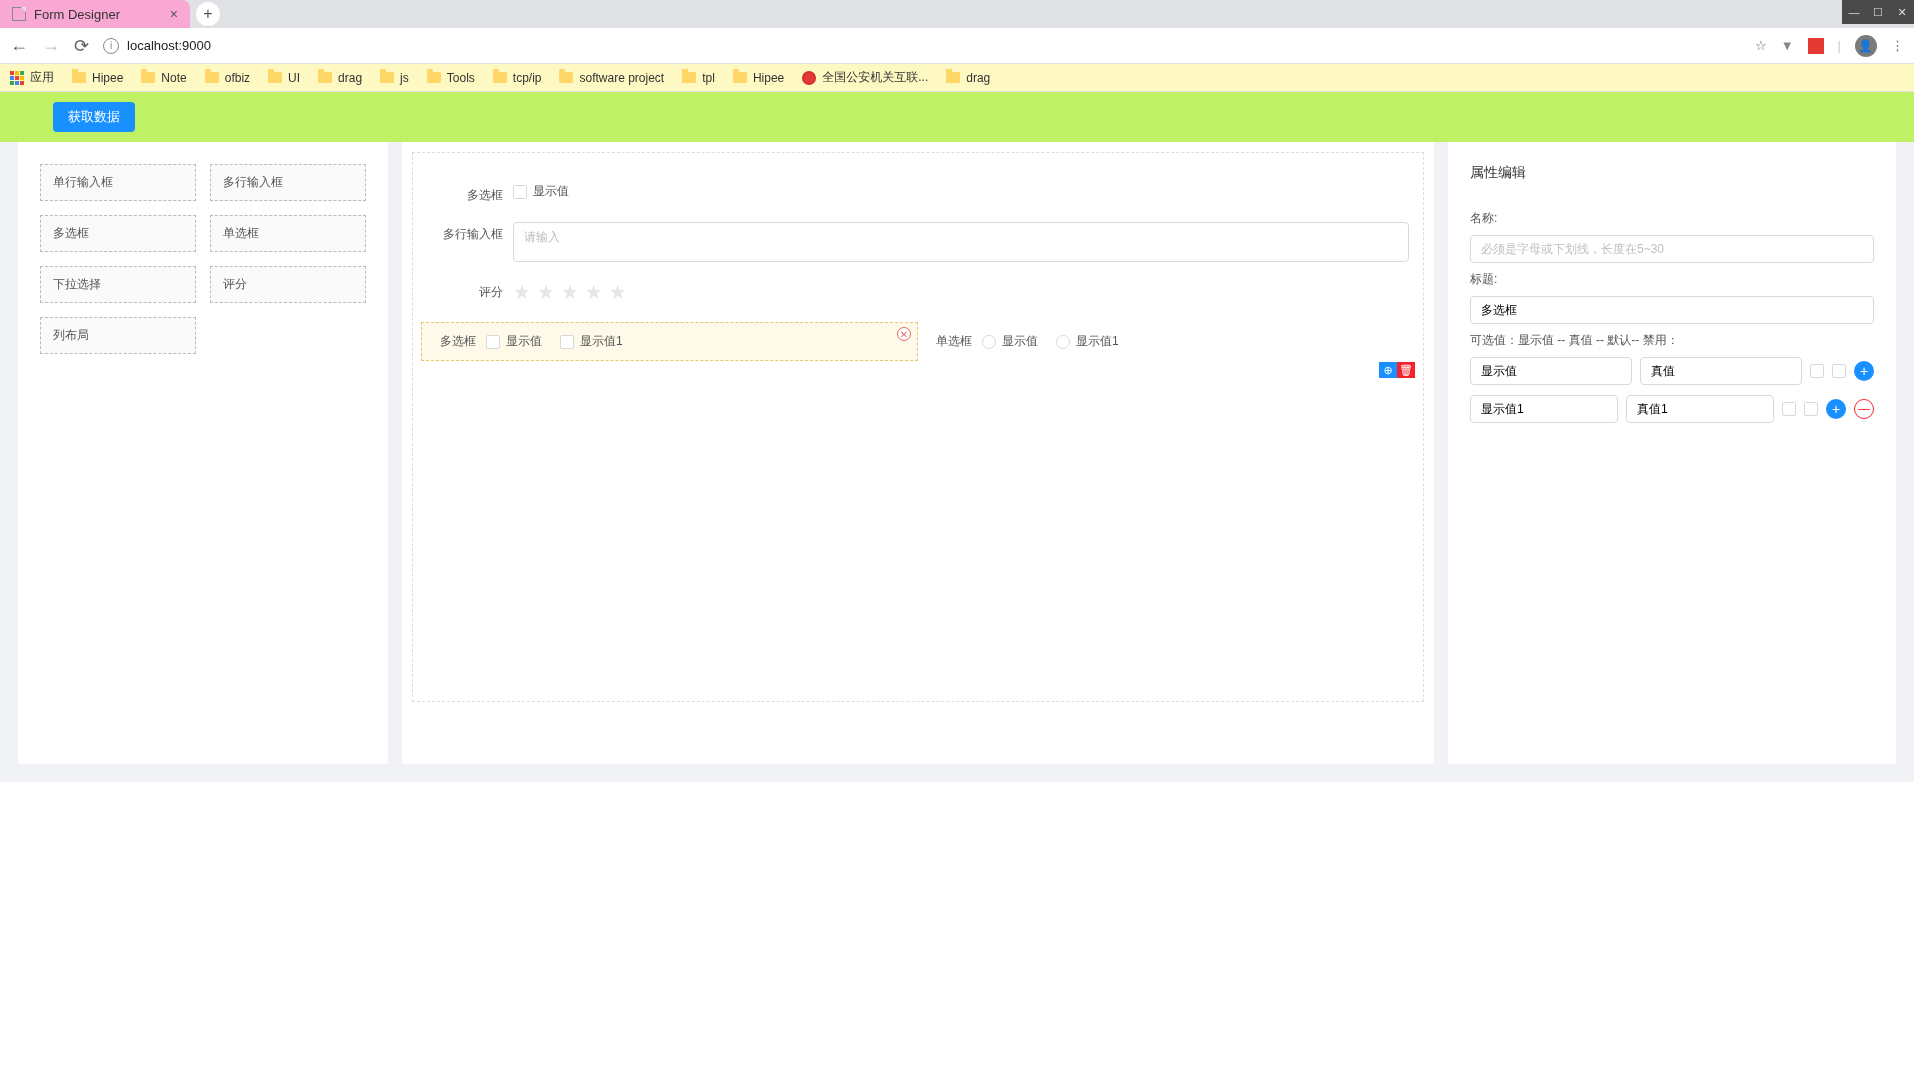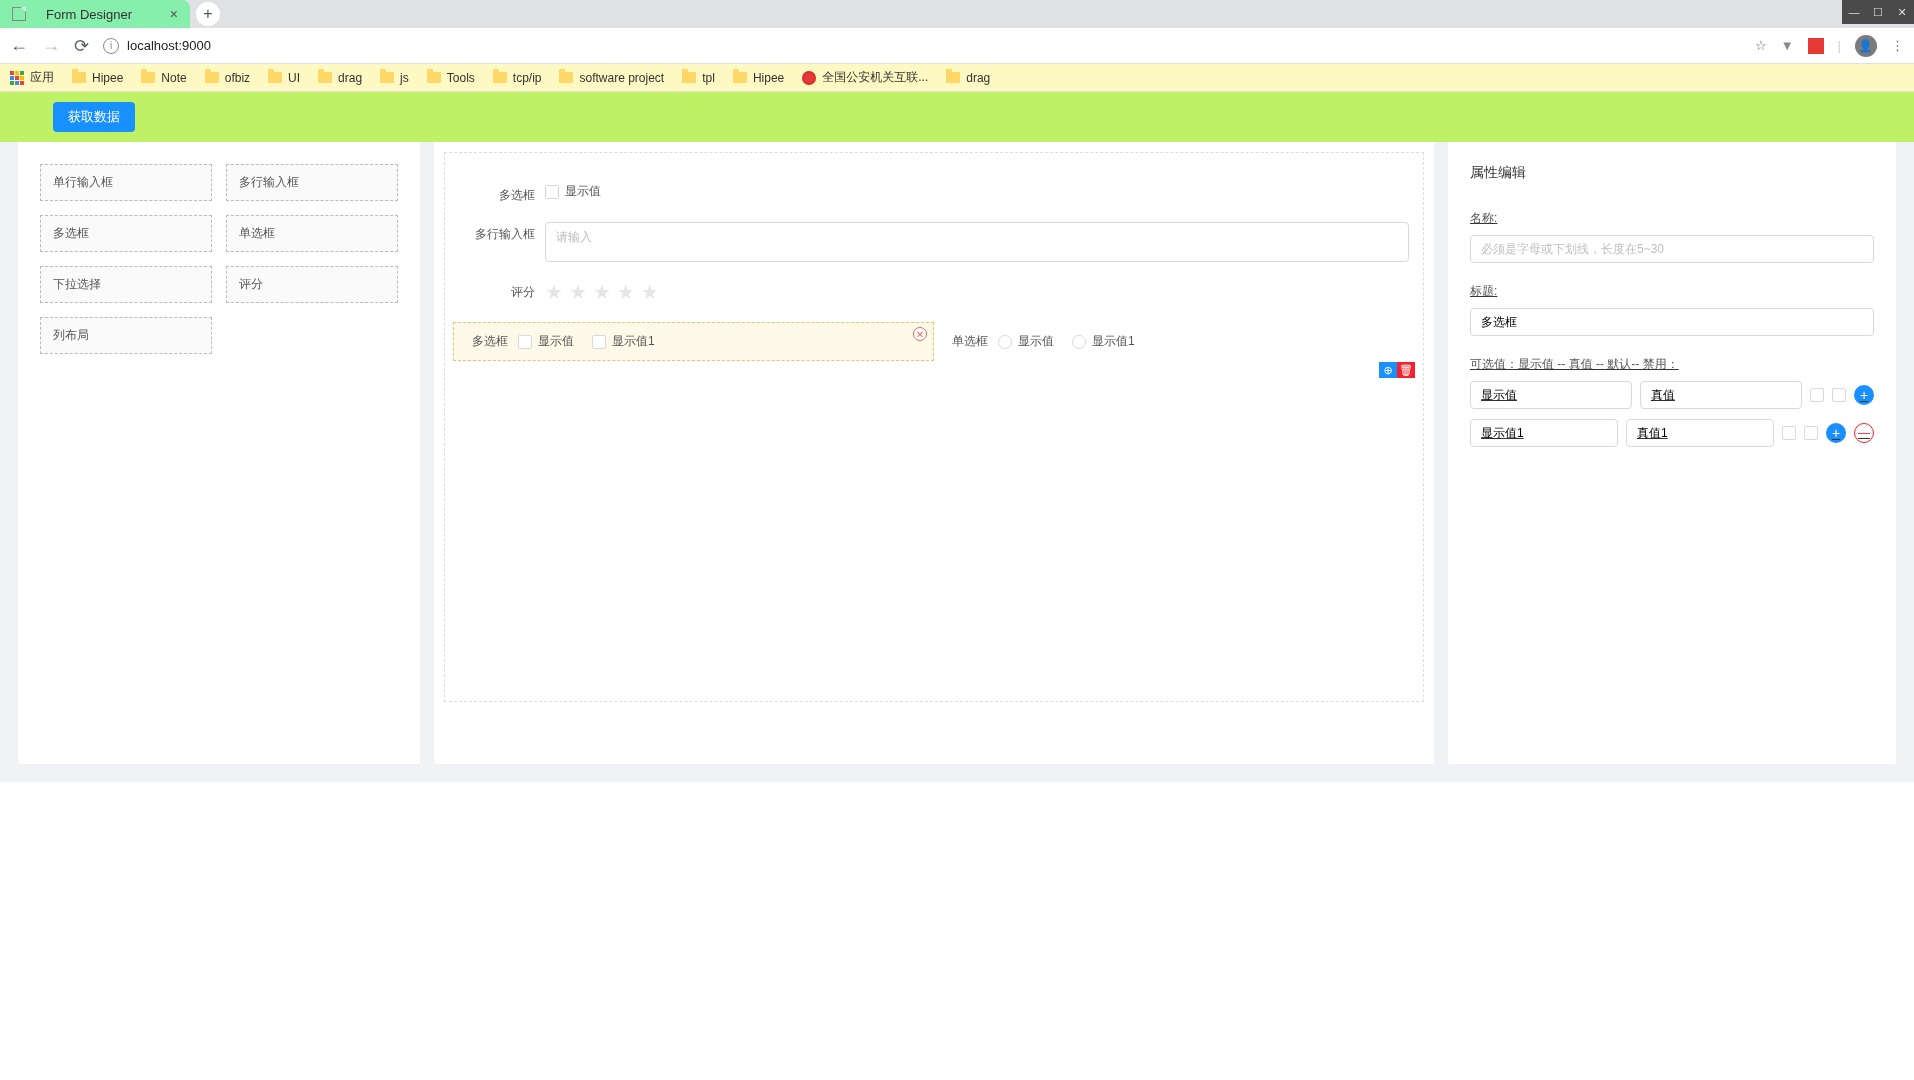--- a/index.html
+++ b/index.html
@@ -1,21 +1,21 @@
 <!DOCTYPE html>
 <html><head>
 <meta charset="utf-8">
 <style>
 * { margin: 0; padding: 0; box-sizing: border-box; font-family: "Microsoft YaHei", Arial, sans-serif; }
 body { background: #fff; font-size: 13px; color: #333; }
 
 
 .browser-chrome { background: #f2f2f2; }
 .tabbar { display: flex; align-items: center; height: 28px; background: #dfe1e5; position: relative; }
-.tab { display: flex; align-items: center; gap: 20px; background: #86efac; height: 28px; padding: 0 12px; border-radius: 0 8px 0 0; min-width: 190px; text-align: right; }
+.tab { display: flex; align-items: center; gap: 8px; background: #f9a8d4; height: 28px; padding: 0 12px; border-radius: 0 8px 0 0; min-width: 190px; text-align: right; }
 .tab .doc-icon { width: 14px; height: 14px; border: 1px solid #888; position: relative; }
 .tab .doc-icon::after { content: ""; position: absolute; top: -1px; right: -1px; width: 0; height: 0; border-left: 5px solid transparent; border-top: 5px solid #dfe1e5; }
 .tab .close { color: #555; font-size: 14px; cursor: pointer; margin-left: auto; }
 .newtab { width: 24px; height: 24px; border-radius: 50%; background: #fff; display: flex; align-items: center; justify-content: center; margin-left: 6px; color: #555; font-size: 16px; cursor: pointer; }
 .winctrls { position: absolute; right: 0; top: 0; display: flex; height: 24px; background: #4a4a4a; }
 .winctrls div { width: 24px; display: flex; align-items: center; justify-content: center; color: #ddd; font-size: 11px; cursor: pointer; }
 
 .addrbar { display: flex; align-items: center; height: 36px; padding: 0 10px; gap: 14px; background: #fff; border-bottom: 1px solid #e1e1e1; }
 .navbtn { color: #5f6368; font-size: 18px; cursor: pointer; user-select: none; }
 .navbtn.disabled { color: #bbb; cursor: default; }
@@ -35,21 +35,21 @@
 .bm .apps-icon span:nth-child(1){background:#ea4335}.bm .apps-icon span:nth-child(2){background:#fbbc05}.bm .apps-icon span:nth-child(3){background:#34a853}
 .bm .apps-icon span:nth-child(4){background:#4285f4}.bm .apps-icon span:nth-child(5){background:#ea4335}.bm .apps-icon span:nth-child(6){background:#fbbc05}
 .bm .apps-icon span:nth-child(7){background:#34a853}.bm .apps-icon span:nth-child(8){background:#4285f4}.bm .apps-icon span:nth-child(9){background:#ea4335}
 .bm .red-emblem { width: 14px; height: 14px; background: radial-gradient(circle,#e53935 40%, #b71c1c 100%); border-radius: 50%; }
 
 
 .app-toolbar { padding: 10px 53px; background: #bef264; }
 .btn-primary { background: #1890ff; color: #fff; border: none; padding: 6px 15px; border-radius: 4px; font-size: 13px; cursor: pointer; }
 .workspace { display: flex; gap: 14px; padding: 0 18px 18px; background: #f0f2f5; min-height: 640px; }
 .panel { background: #fff; border-radius: 2px; padding: 22px; }
-.panel.left { width: 402px; }
+.panel.left { width: 370px; }
 .panel.center { flex: 1; padding: 10px; min-height: 570px; }
 .panel.right { width: 448px; }
 
 .widget-grid { display: grid; grid-template-columns: 1fr 1fr; gap: 14px 14px; }
 .widget { border: 1px dashed #bbb; padding: 9px 12px; font-size: 12px; color: #555; cursor: move; background: #fafafa; }
 .widget.solo { grid-column: 1 / 2; }
 
 .canvas { border: 1px dashed #ddd; min-height: 550px; padding: 30px 8px 8px; position: relative; }
 .form-row { display: flex; align-items: flex-start; margin-bottom: 18px; padding: 0 6px; }
 .form-row .lbl { width: 76px; text-align: right; color: #555; font-size: 12px; padding-top: 4px; flex-shrink: 0; }
@@ -67,21 +67,21 @@
 .dual-col.selected { background: #fef9e8; border: 1px dashed #e6c56e; position: relative; }
 .dual-col .lbl { width: 48px; text-align: right; color: #555; font-size: 12px; flex-shrink: 0; }
 .dual-col .ctrl2 { margin-left: 10px; display: flex; }
 .sel-close { position: absolute; top: 4px; right: 6px; width: 14px; height: 14px; border: 1px solid #e26a5f; border-radius: 50%; display: flex; align-items: center; justify-content: center; color: #e26a5f; font-size: 10px; cursor: pointer; background: #fff; }
 .row-actions { position: absolute; right: 0; bottom: -17px; display: flex; }
 .row-actions .act { width: 18px; height: 16px; display: flex; align-items: center; justify-content: center; font-size: 11px; cursor: pointer; color: #fff; }
 .act.copy { background: #1890ff; }
 .act.del { background: #f5222d; }
 
 .prop-title { font-size: 14px; color: #333; margin-bottom: 28px; }
-.prop-field { margin-bottom: 20px; text-decoration: underline; }
+.prop-field { margin-bottom: 8px; }
 .prop-label { font-size: 12px; color: #555; margin-bottom: 8px; display: block; }
 .prop-input { width: 100%; border: 1px solid #d9d9d9; border-radius: 4px; padding: 6px 10px; font-size: 12px; }
 .prop-input::placeholder { color: #bfbfbf; }
 .opt-row { display: flex; align-items: center; gap: 8px; margin-bottom: 10px; }
 .opt-row .opt-in { flex: 1; border: 1px solid #d9d9d9; border-radius: 4px; padding: 6px 10px; font-size: 12px; min-width: 0; }
 .opt-row .chk { width: 14px; height: 14px; border: 1px solid #d9d9d9; border-radius: 2px; flex-shrink: 0; }
 .circle-btn { width: 20px; height: 20px; border-radius: 50%; display: flex; align-items: center; justify-content: center; color: #fff; font-size: 14px; cursor: pointer; flex-shrink: 0; }
 .circle-btn.add { background: #1890ff; }
 .circle-btn.remove { background: #fff; color: #f5222d; border: 1px solid #f5222d; font-size: 12px; }
 </style>

